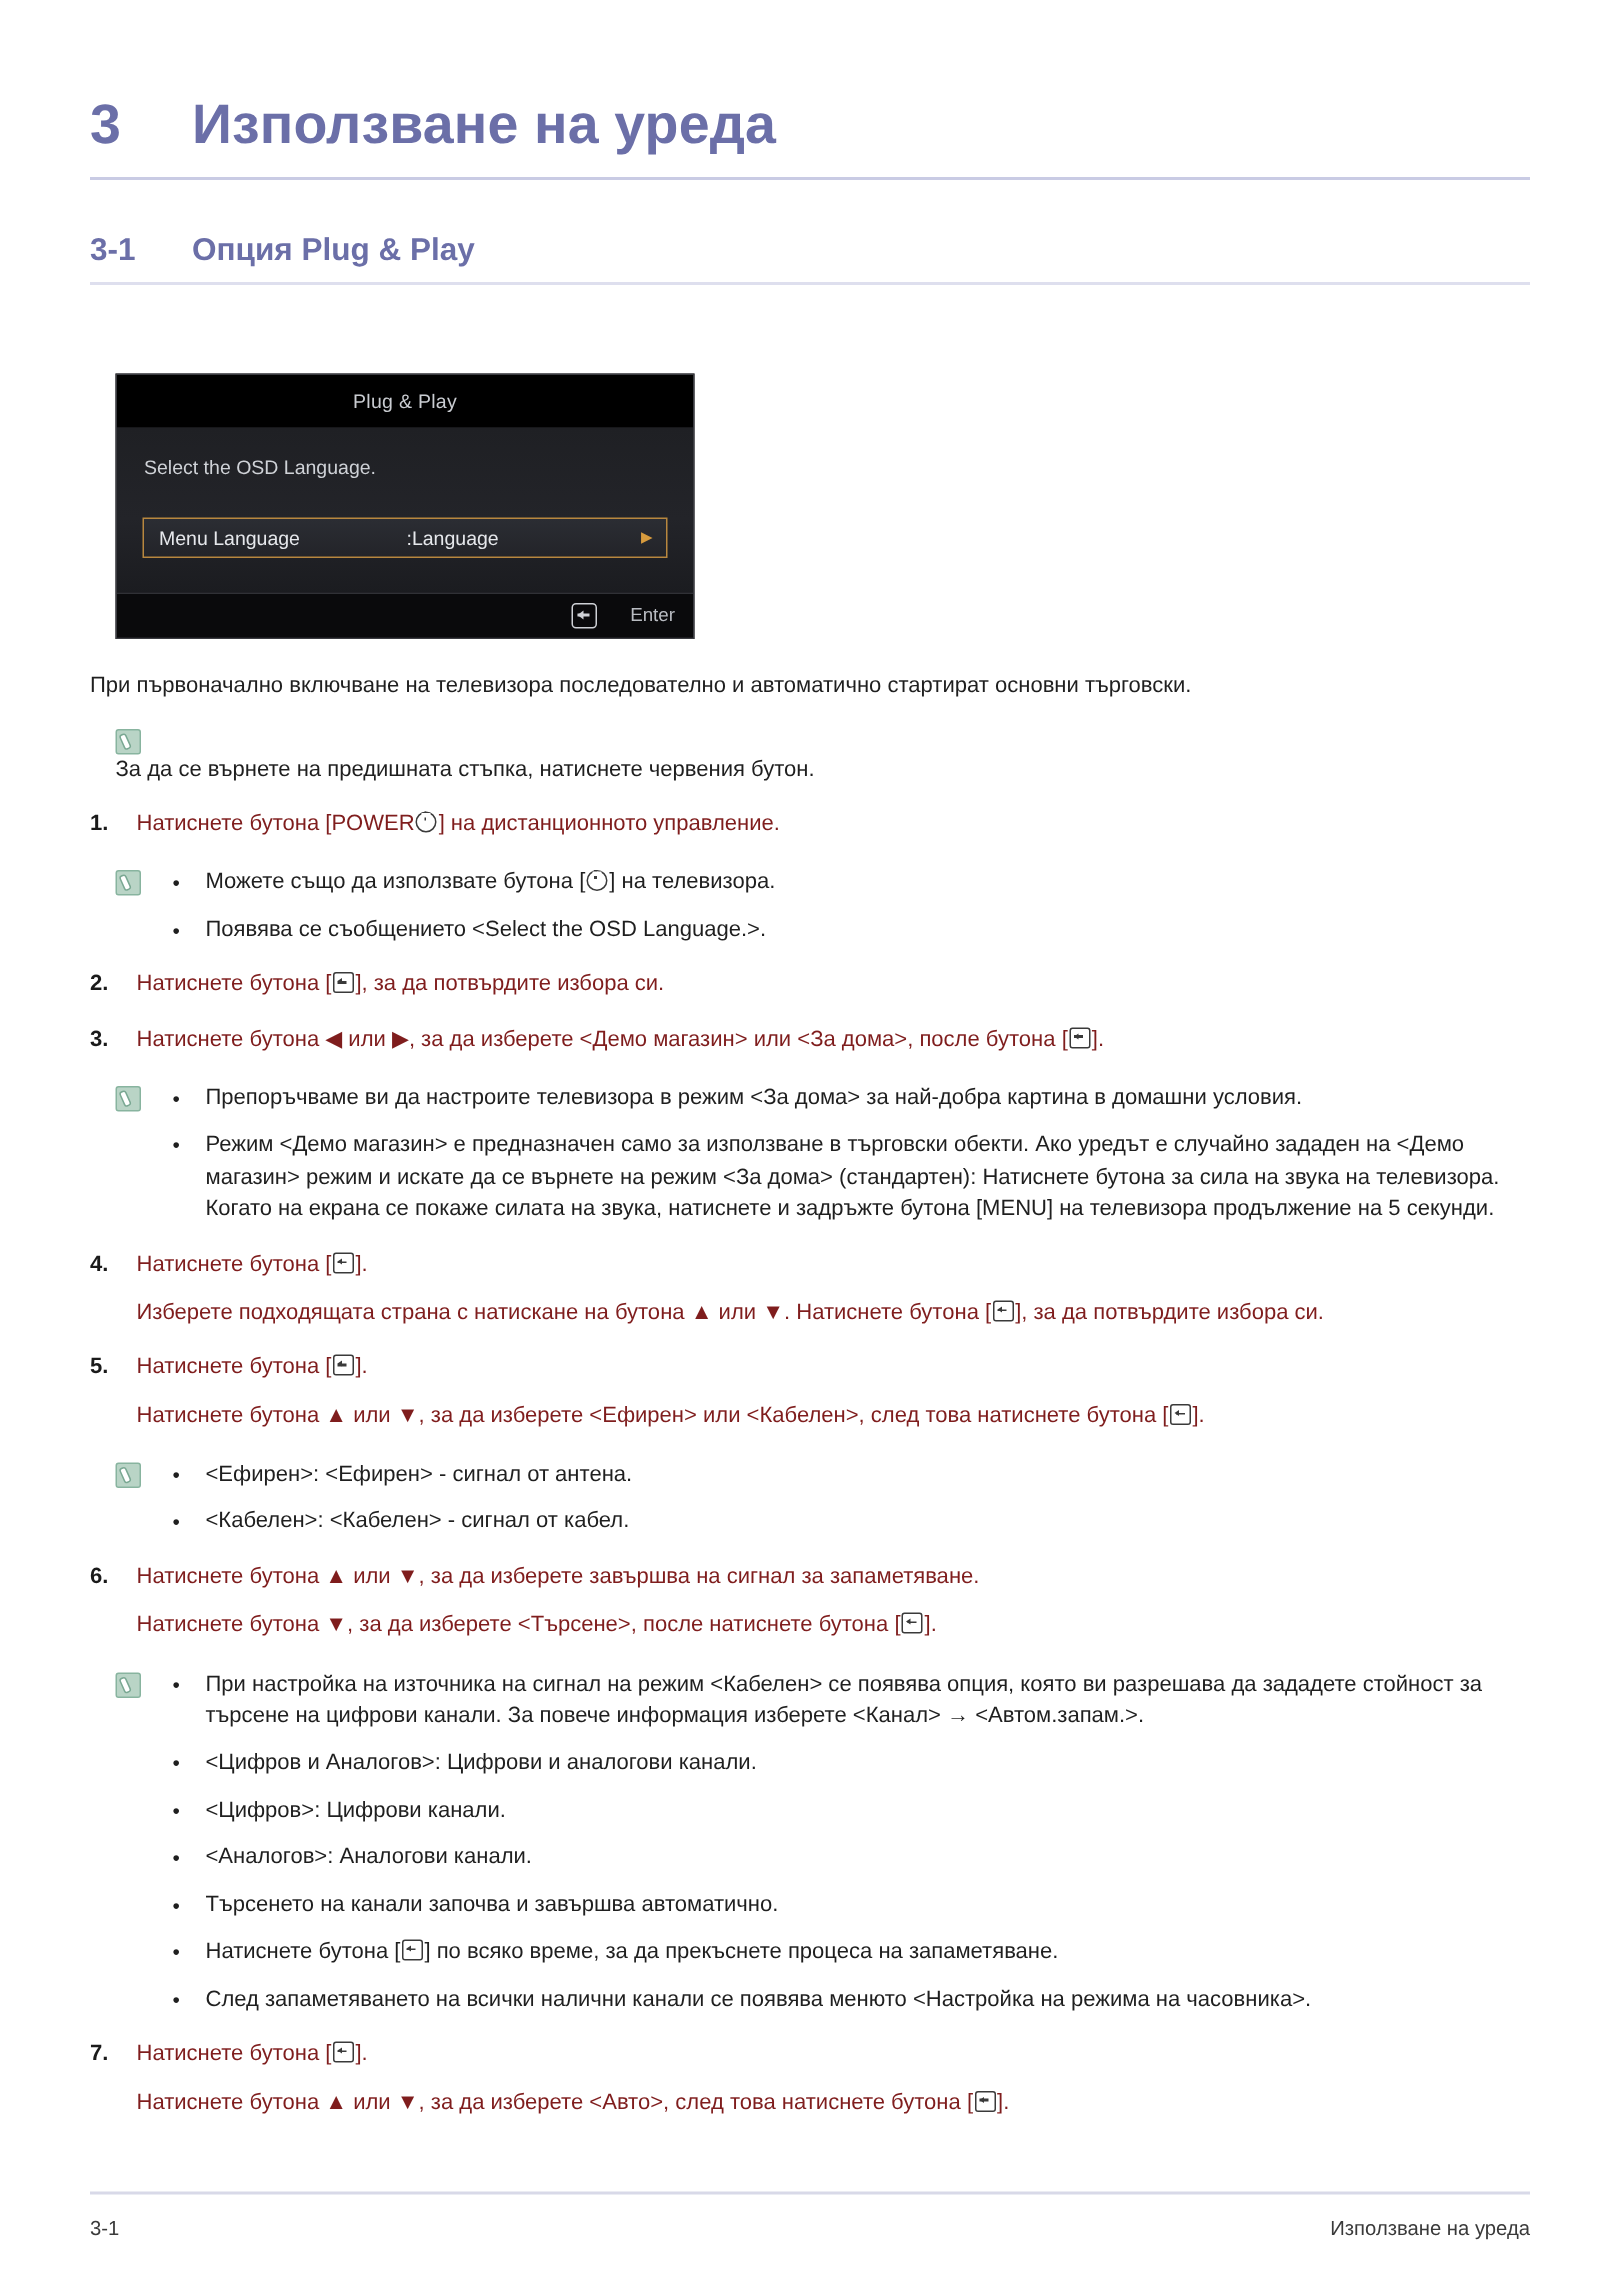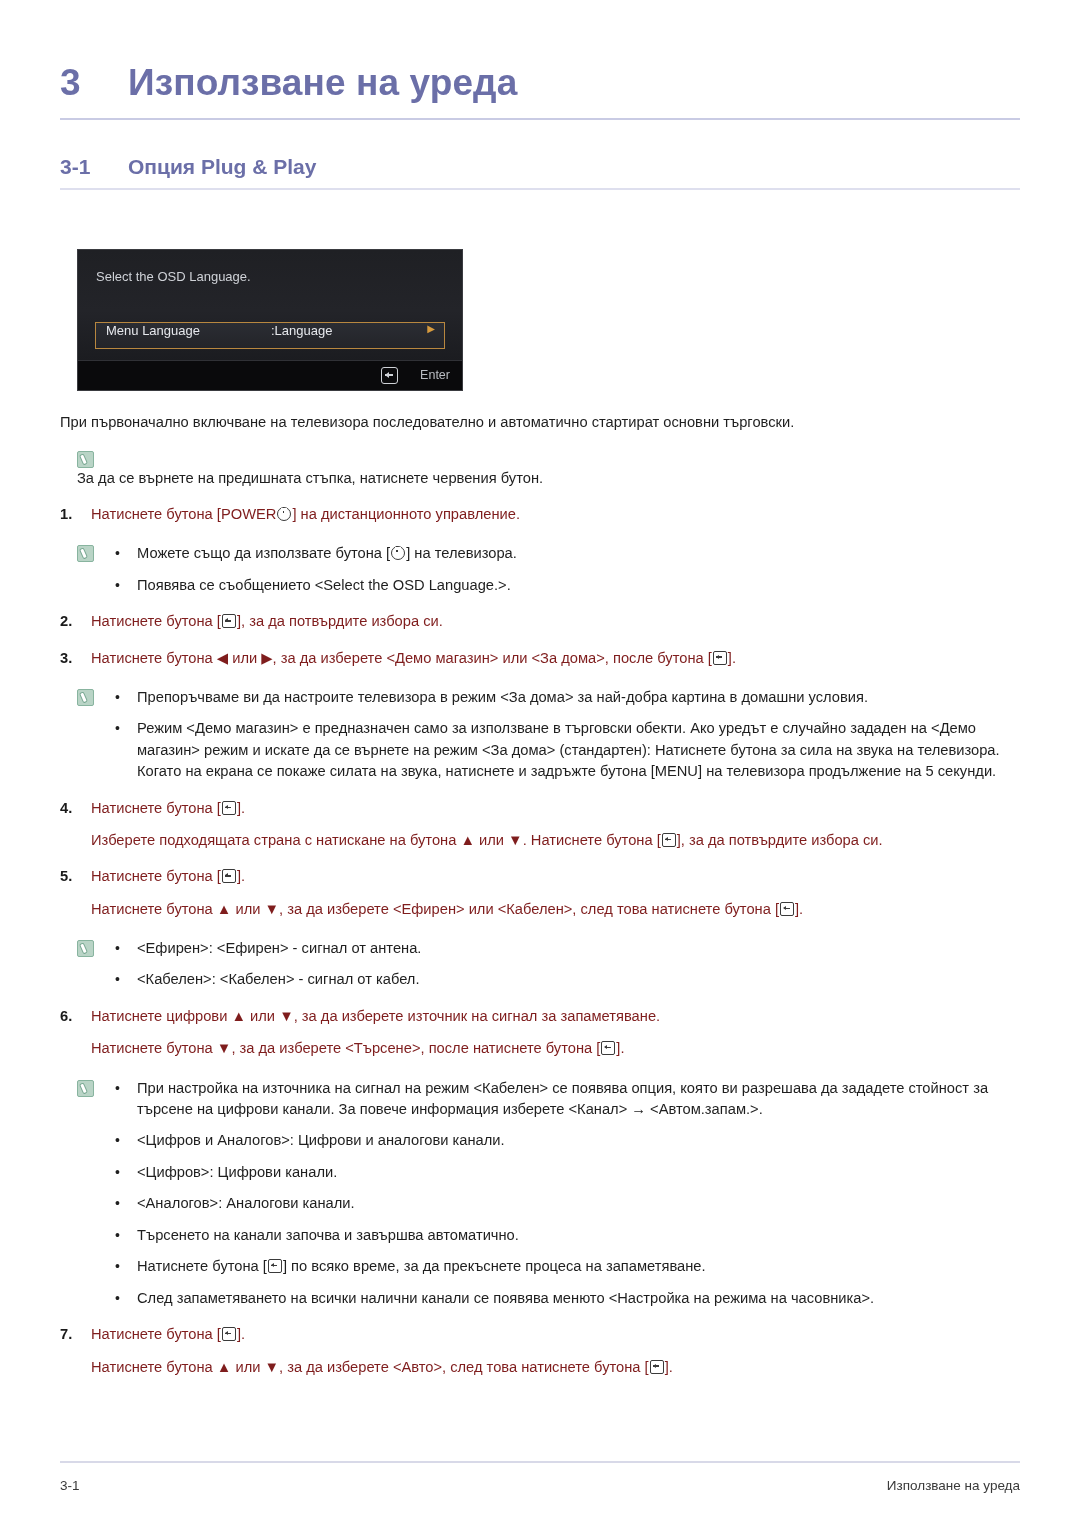--- a/index.html
+++ b/index.html
@@ -83,27 +83,28 @@
   }
   .osd-body {
     background: linear-gradient(180deg,#1f2024 0%, #232429 55%, #1b1c20 100%);
     padding: 14px 17px 10px 17px;
     min-height: 110px;
     box-sizing: border-box;
   }
   .osd-prompt {
     color: #cfd2d7;
     font-size: 13px;
-    padding: 5px 0 38px 1px;
+    padding: 5px 0 26px 1px;
   }
   .osd-row {
     border: 1px solid #b8873f;
     background: linear-gradient(180deg,#2b2d33 0%, #232429 100%);
     height: 27px;
     display: flex;
+    align-items: center;
     padding: 0 9px 0 10px;
     box-sizing: border-box;
   }
   .osd-row-label {
     font-size: 13px;
     color: #e6e8ec;
     flex: none;
     width: 165px;
   }
   .osd-row-value {
@@ -326,20 +327,21 @@
   <div class="rule-heavy"></div>
 
   <div class="section">
     <span class="section-num">3-1</span>
     <span class="section-title">Опция Plug &amp; Play</span>
   </div>
   <div class="rule-light"></div>
 
   <div class="osd-wrap">
     <div class="osd">
+      <div class="osd-titlebar">Plug &amp; Play</div>
       <div class="osd-body">
         <div class="osd-prompt">Select the OSD Language.</div>
         <div class="osd-row">
           <span class="osd-row-label">Menu Language</span>
           <span class="osd-row-value">:Language</span>
           <span class="osd-row-arrow">▶</span>
         </div>
       </div>
       <div class="osd-footer">
         <span class="enter-glyph"></span>
@@ -423,21 +425,21 @@
           </li>
           <li>
             <span class="bullet-dot">•</span>
             <span class="bullet-text">&lt;Кабелен&gt;: &lt;Кабелен&gt; - сигнал от кабел.</span>
           </li>
         </ul>
       </div>
       <div class="step">
         <div class="step-num">6.</div>
         <div class="step-body">
-          <div class="step-line">Натиснете цифрови ▲ или ▼, за да изберете източник на сигнал за запаметяване.</div>
+          <div class="step-line">Натиснете бутона ▲ или ▼, за да изберете завършва на сигнал за запаметяване.</div>
           <div class="step-line">Натиснете бутона ▼, за да изберете &lt;Търсене&gt;, после натиснете бутона [<span class="g-enter"></span>].</div>
         </div>
       </div>
       <div class="bullets">
         <span class="note-icon"></span>
         <ul class="bullet-list">
           <li>
             <span class="bullet-dot">•</span>
             <span class="bullet-text">При настройка на източника на сигнал на режим &lt;Кабелен&gt; се появява опция, която ви разрешава да зададете стойност за търсене на цифрови канали. За повече информация изберете &lt;Канал&gt; → &lt;Автом.запам.&gt;.</span>
           </li>

